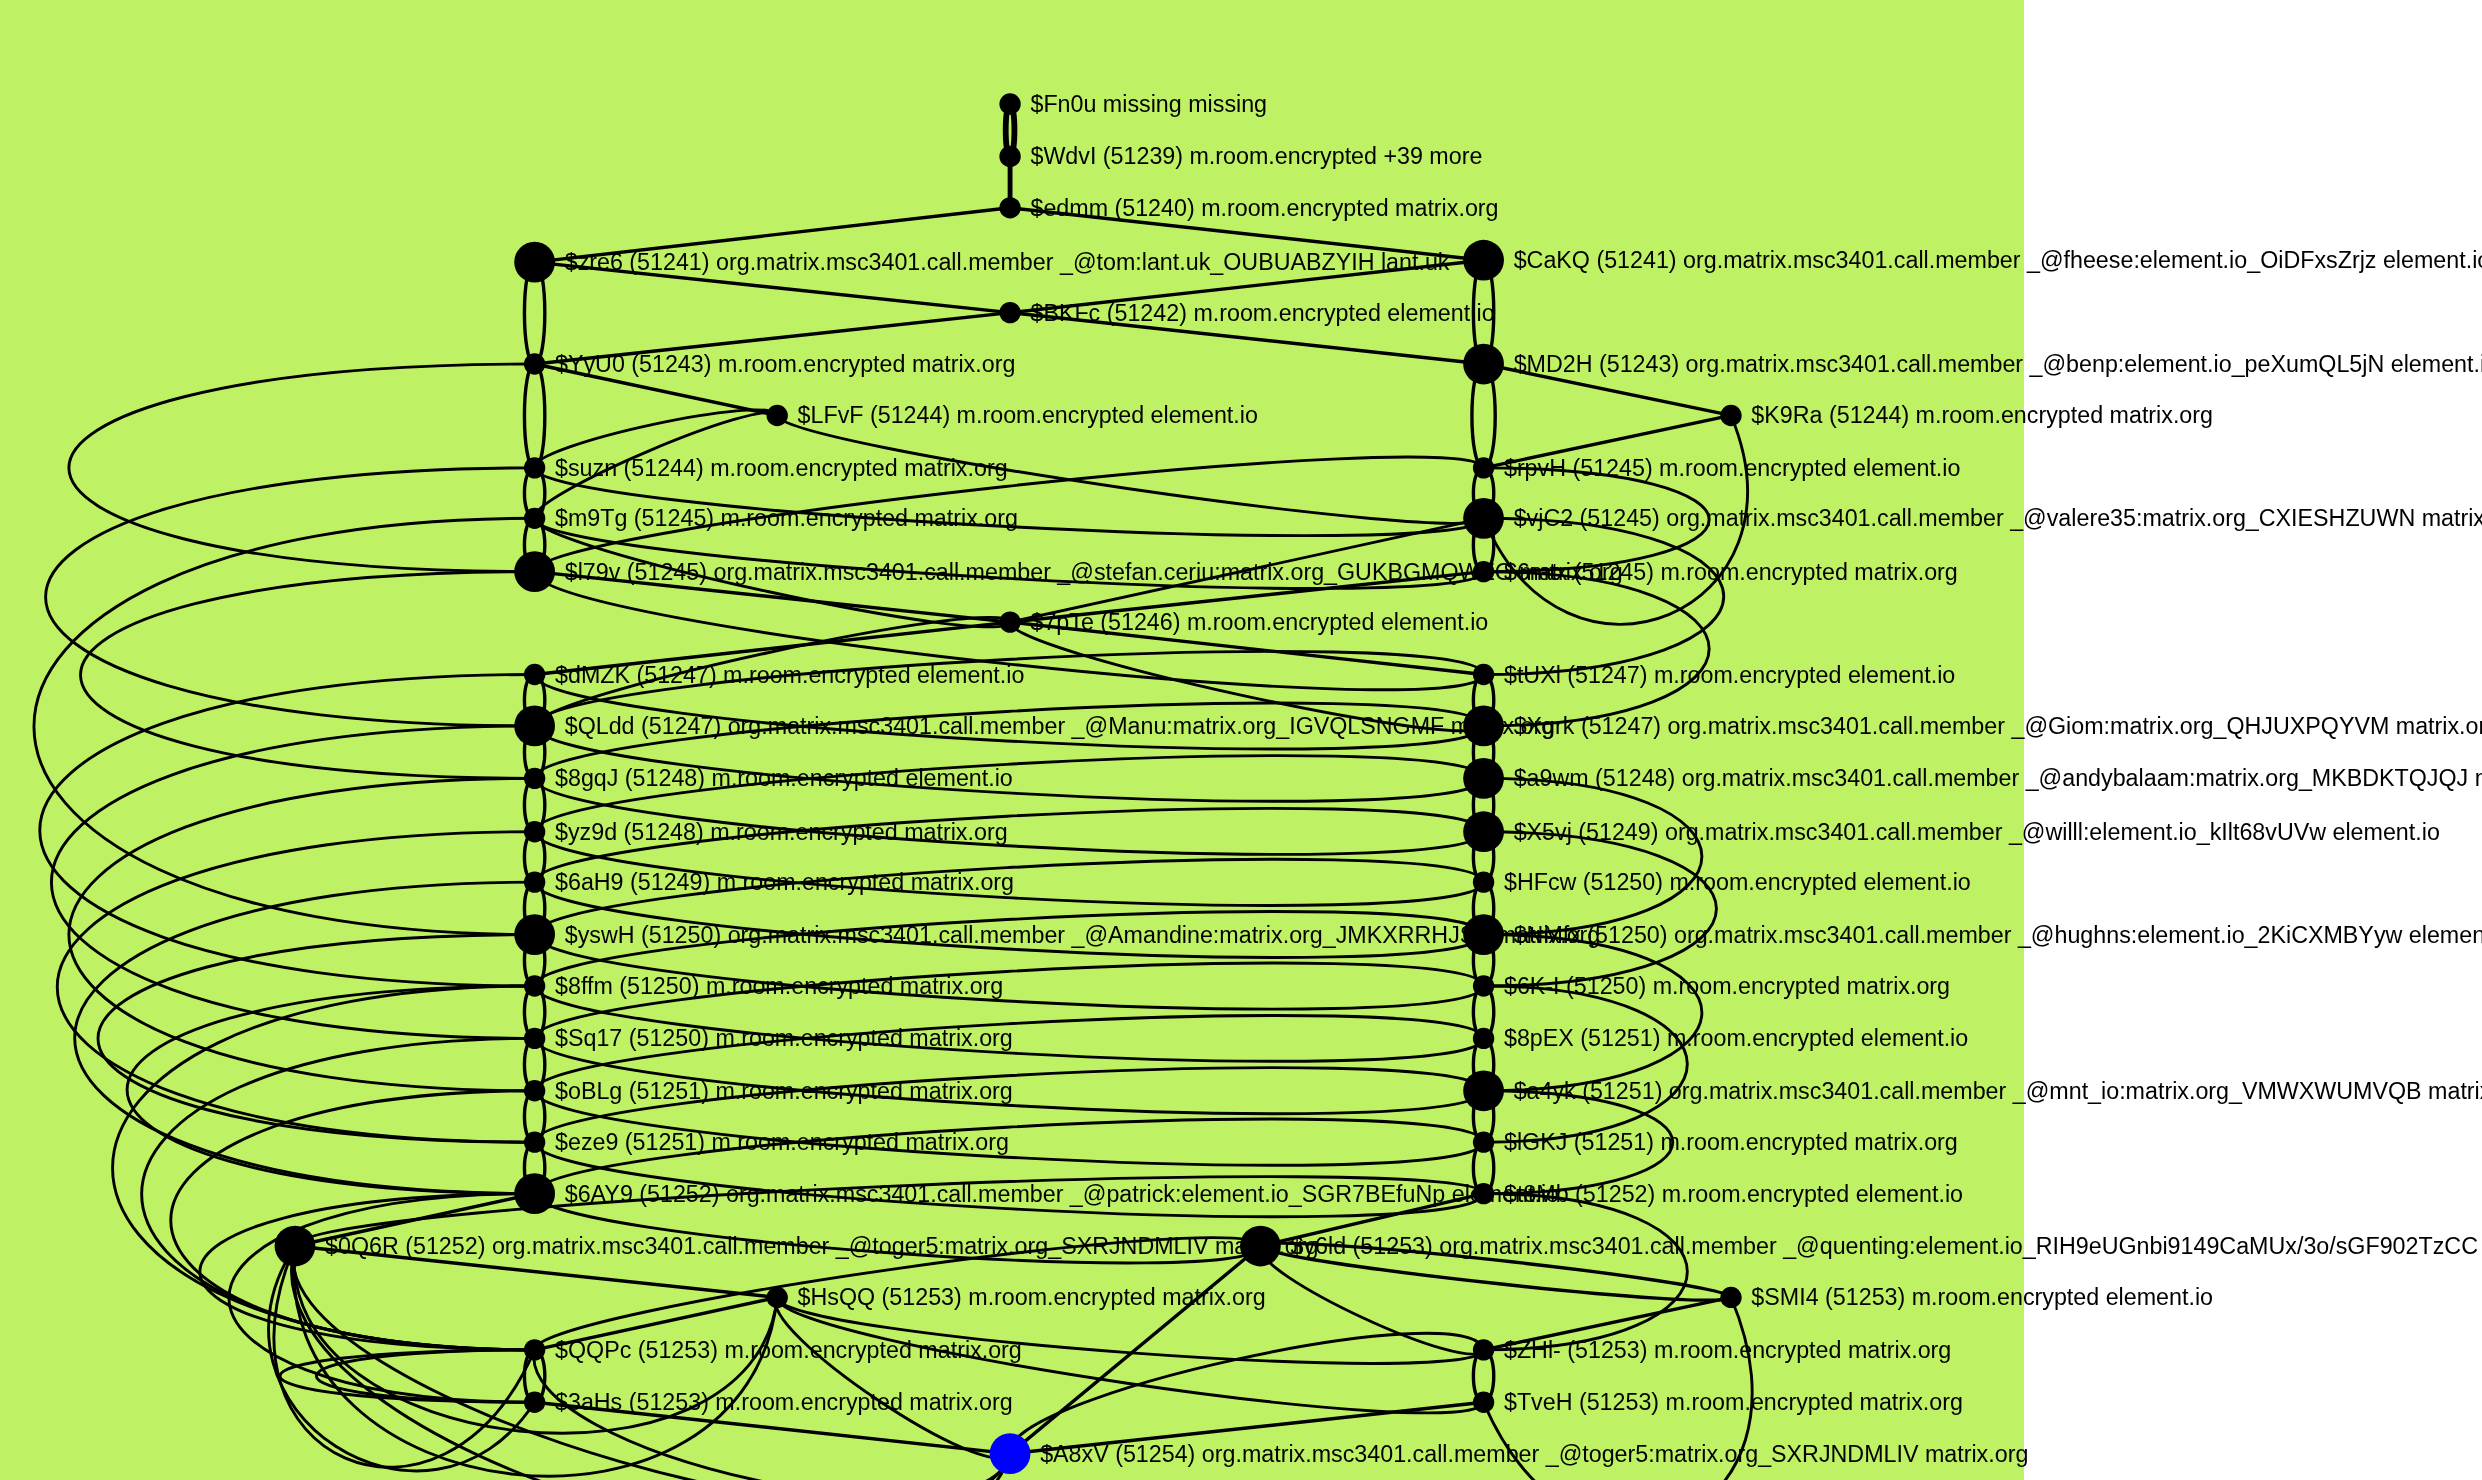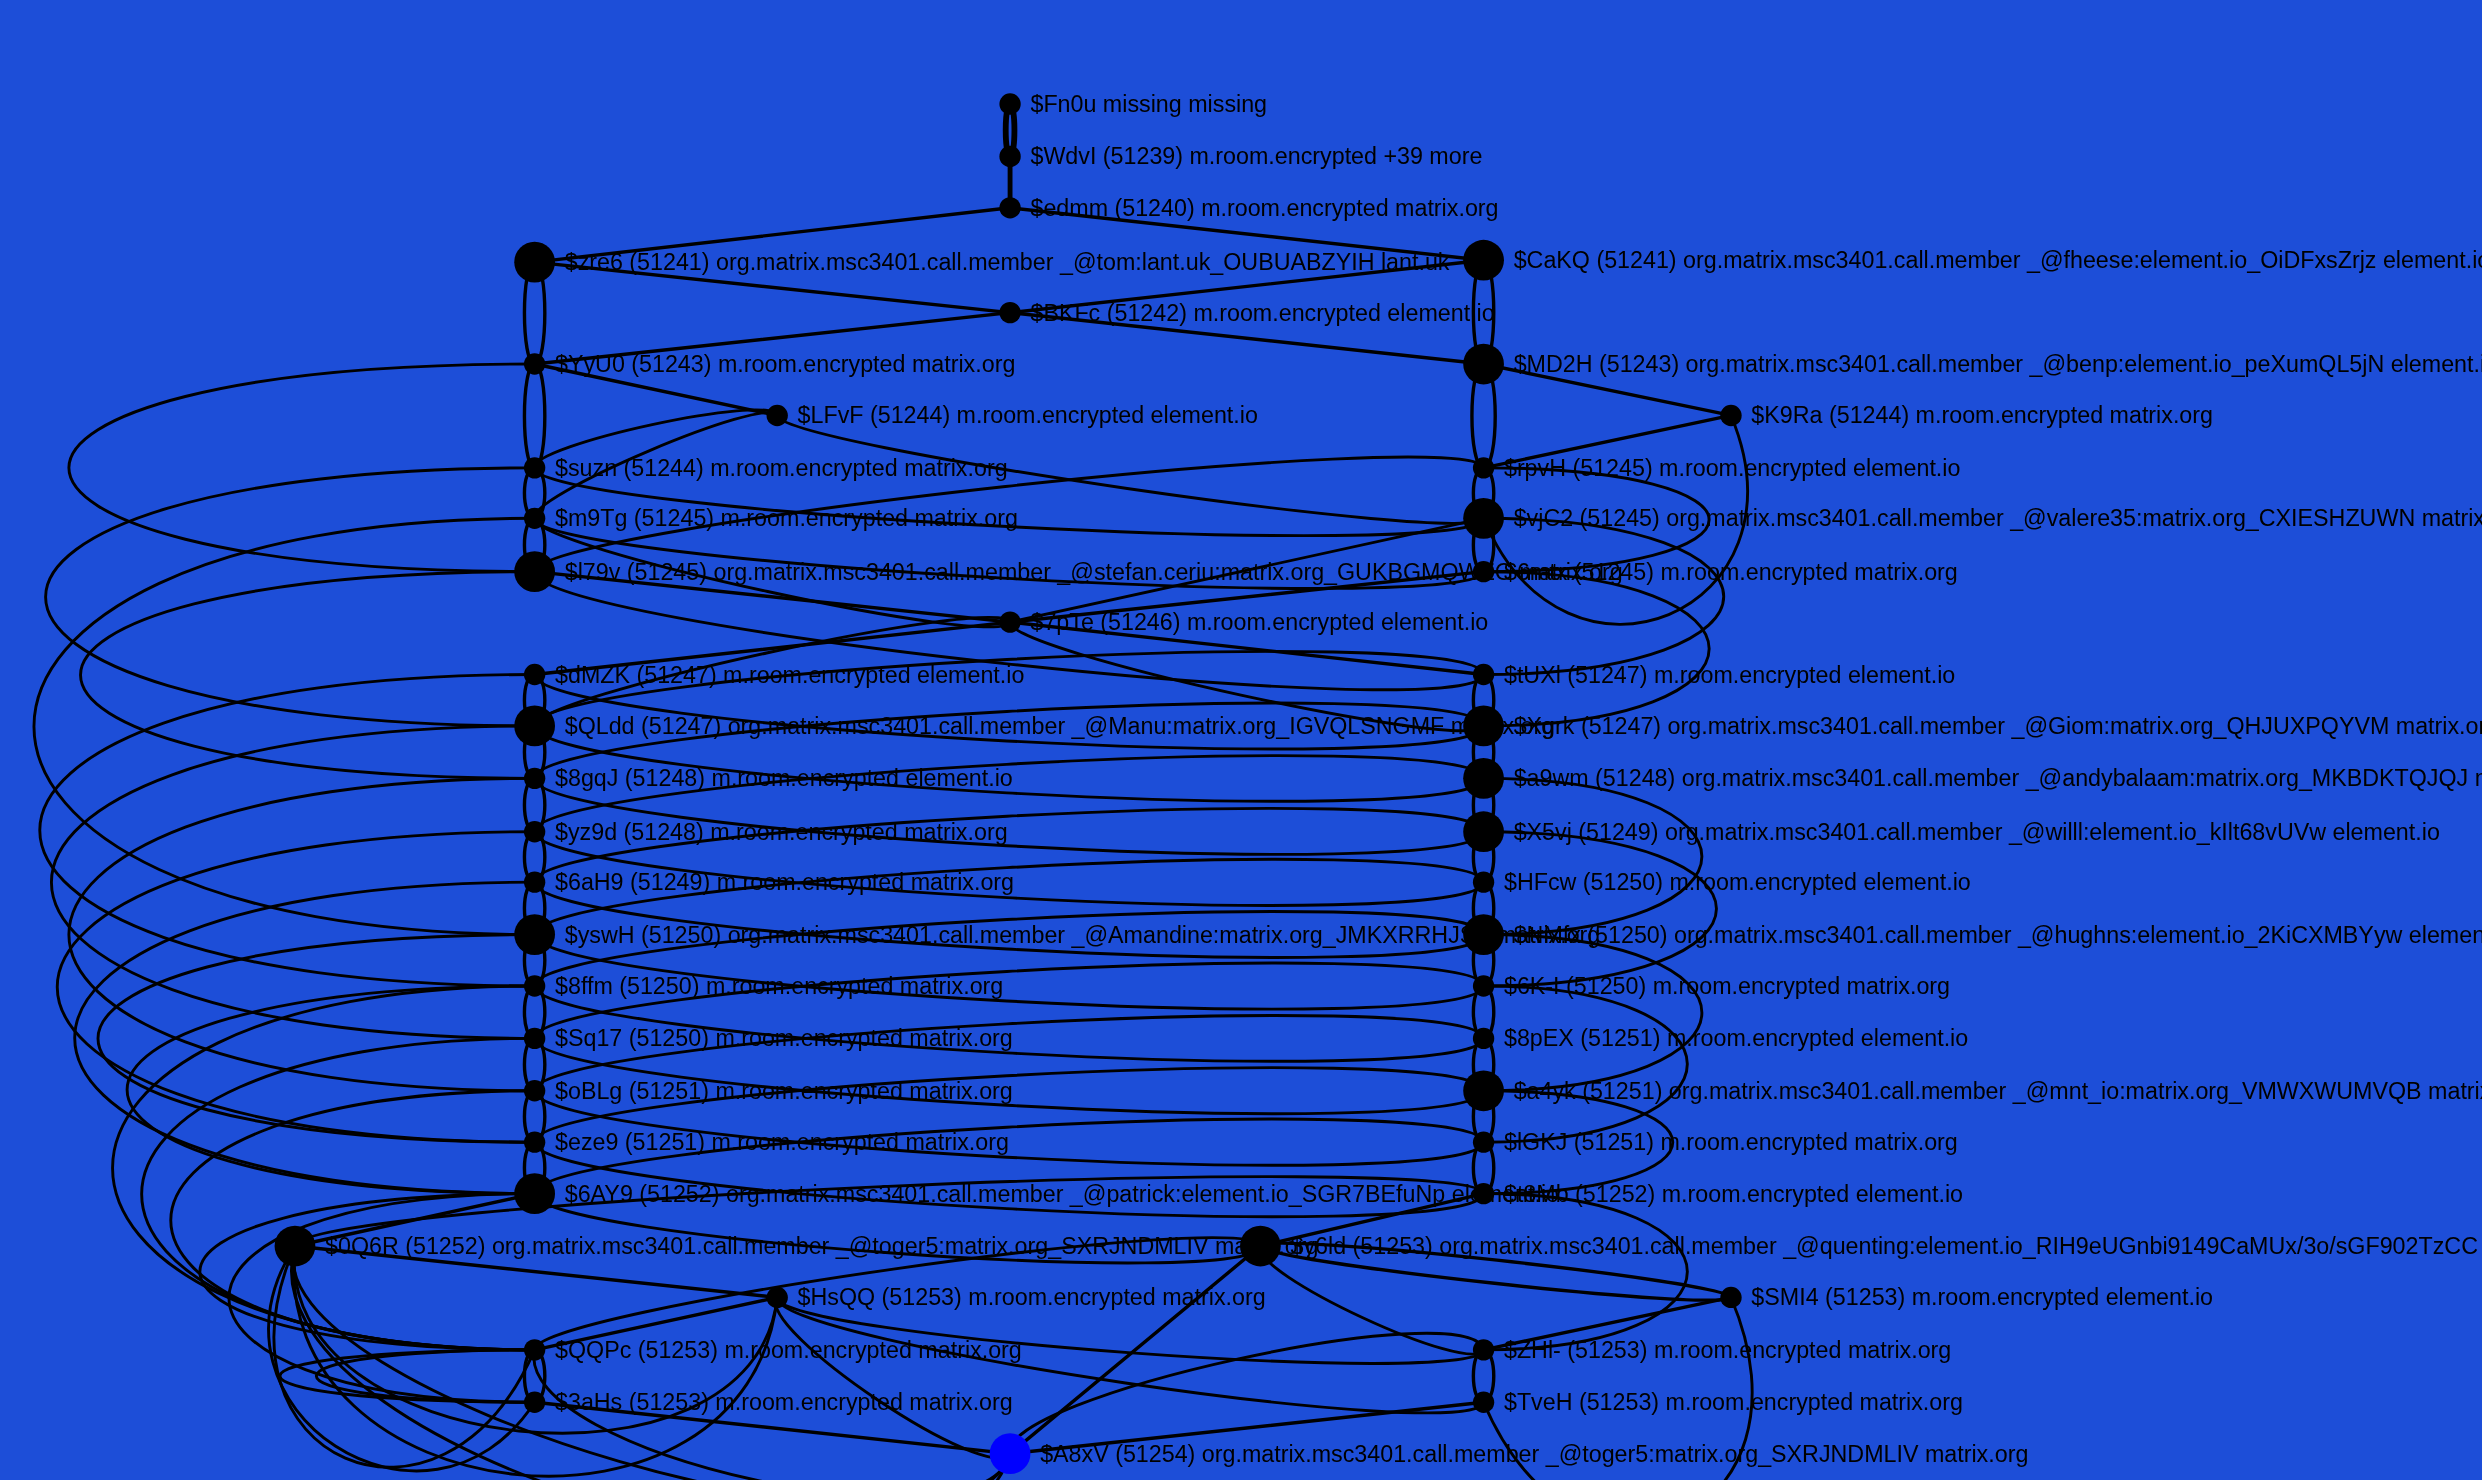--- a/index.html
+++ b/index.html
@@ -3,23 +3,23 @@
 <meta charset="utf-8">
 <style>
   html, body {
     margin: 0;
     padding: 0;
     background: #ffffff;
     overflow: hidden;
   }
   .stage {
     position: relative;
-    width: 2482px;
+    width: 2024px;
     height: 1481px;
-    background: #1d4ed8;
+    background: #bef264;
   }
   svg {
     display: block;
   }
   svg text {
     font-family: "Liberation Sans", "DejaVu Sans", sans-serif;
     font-size: 24px;
     fill: #000000;
   }
   svg path {

